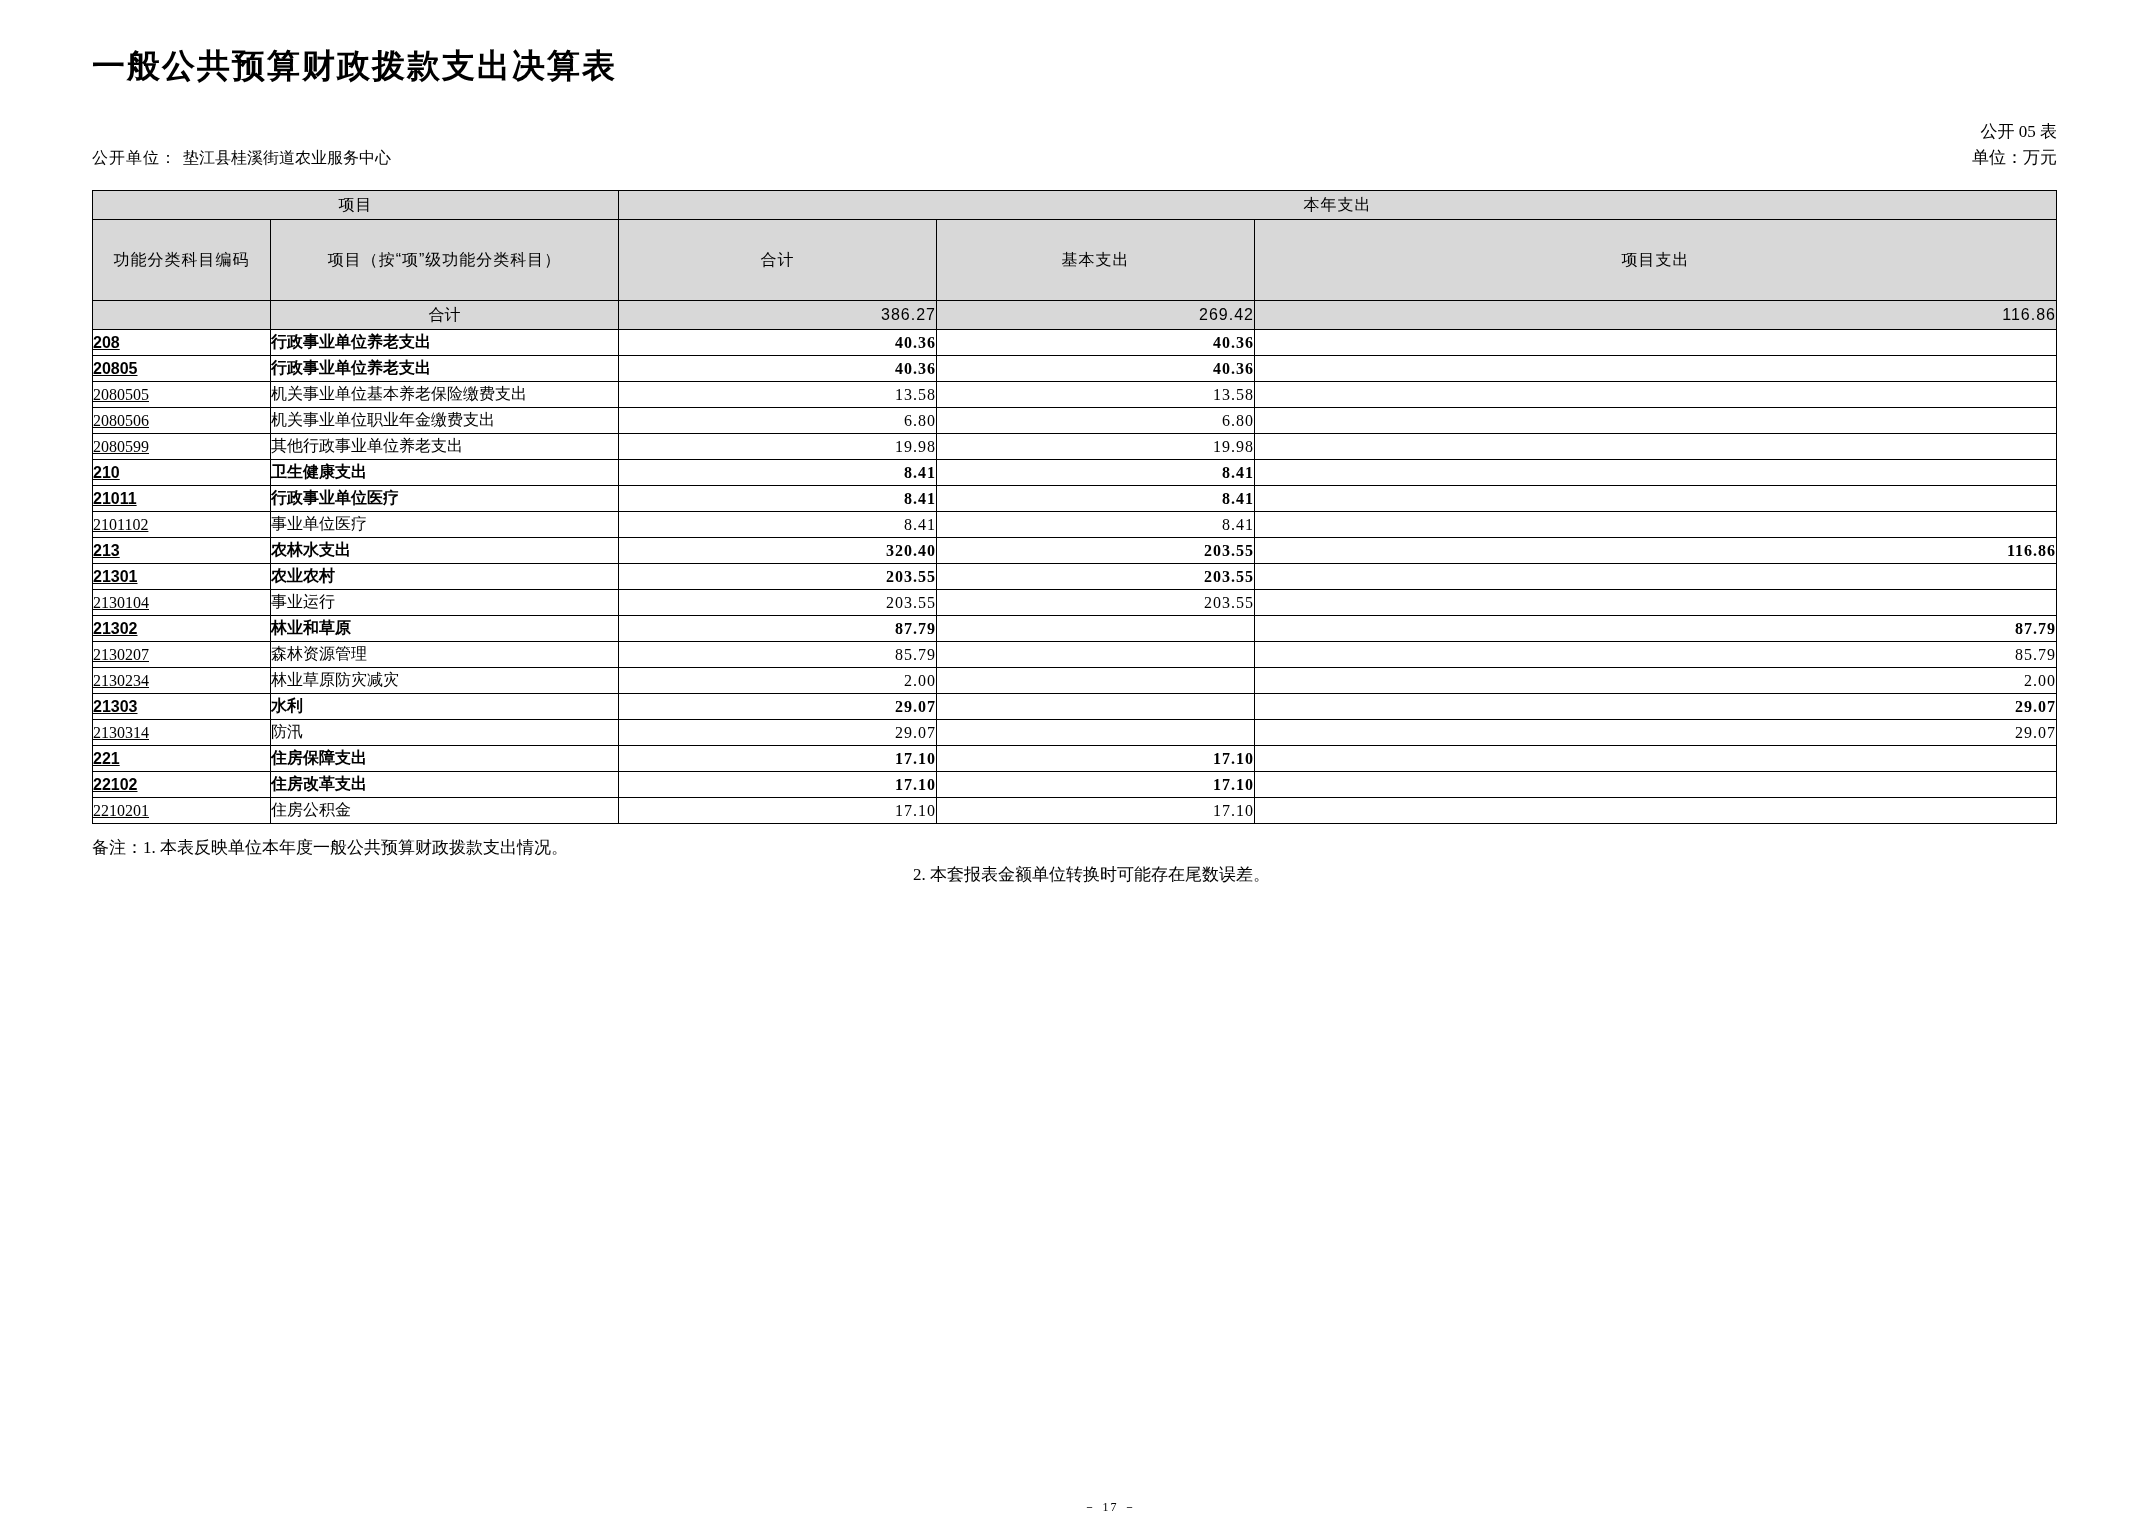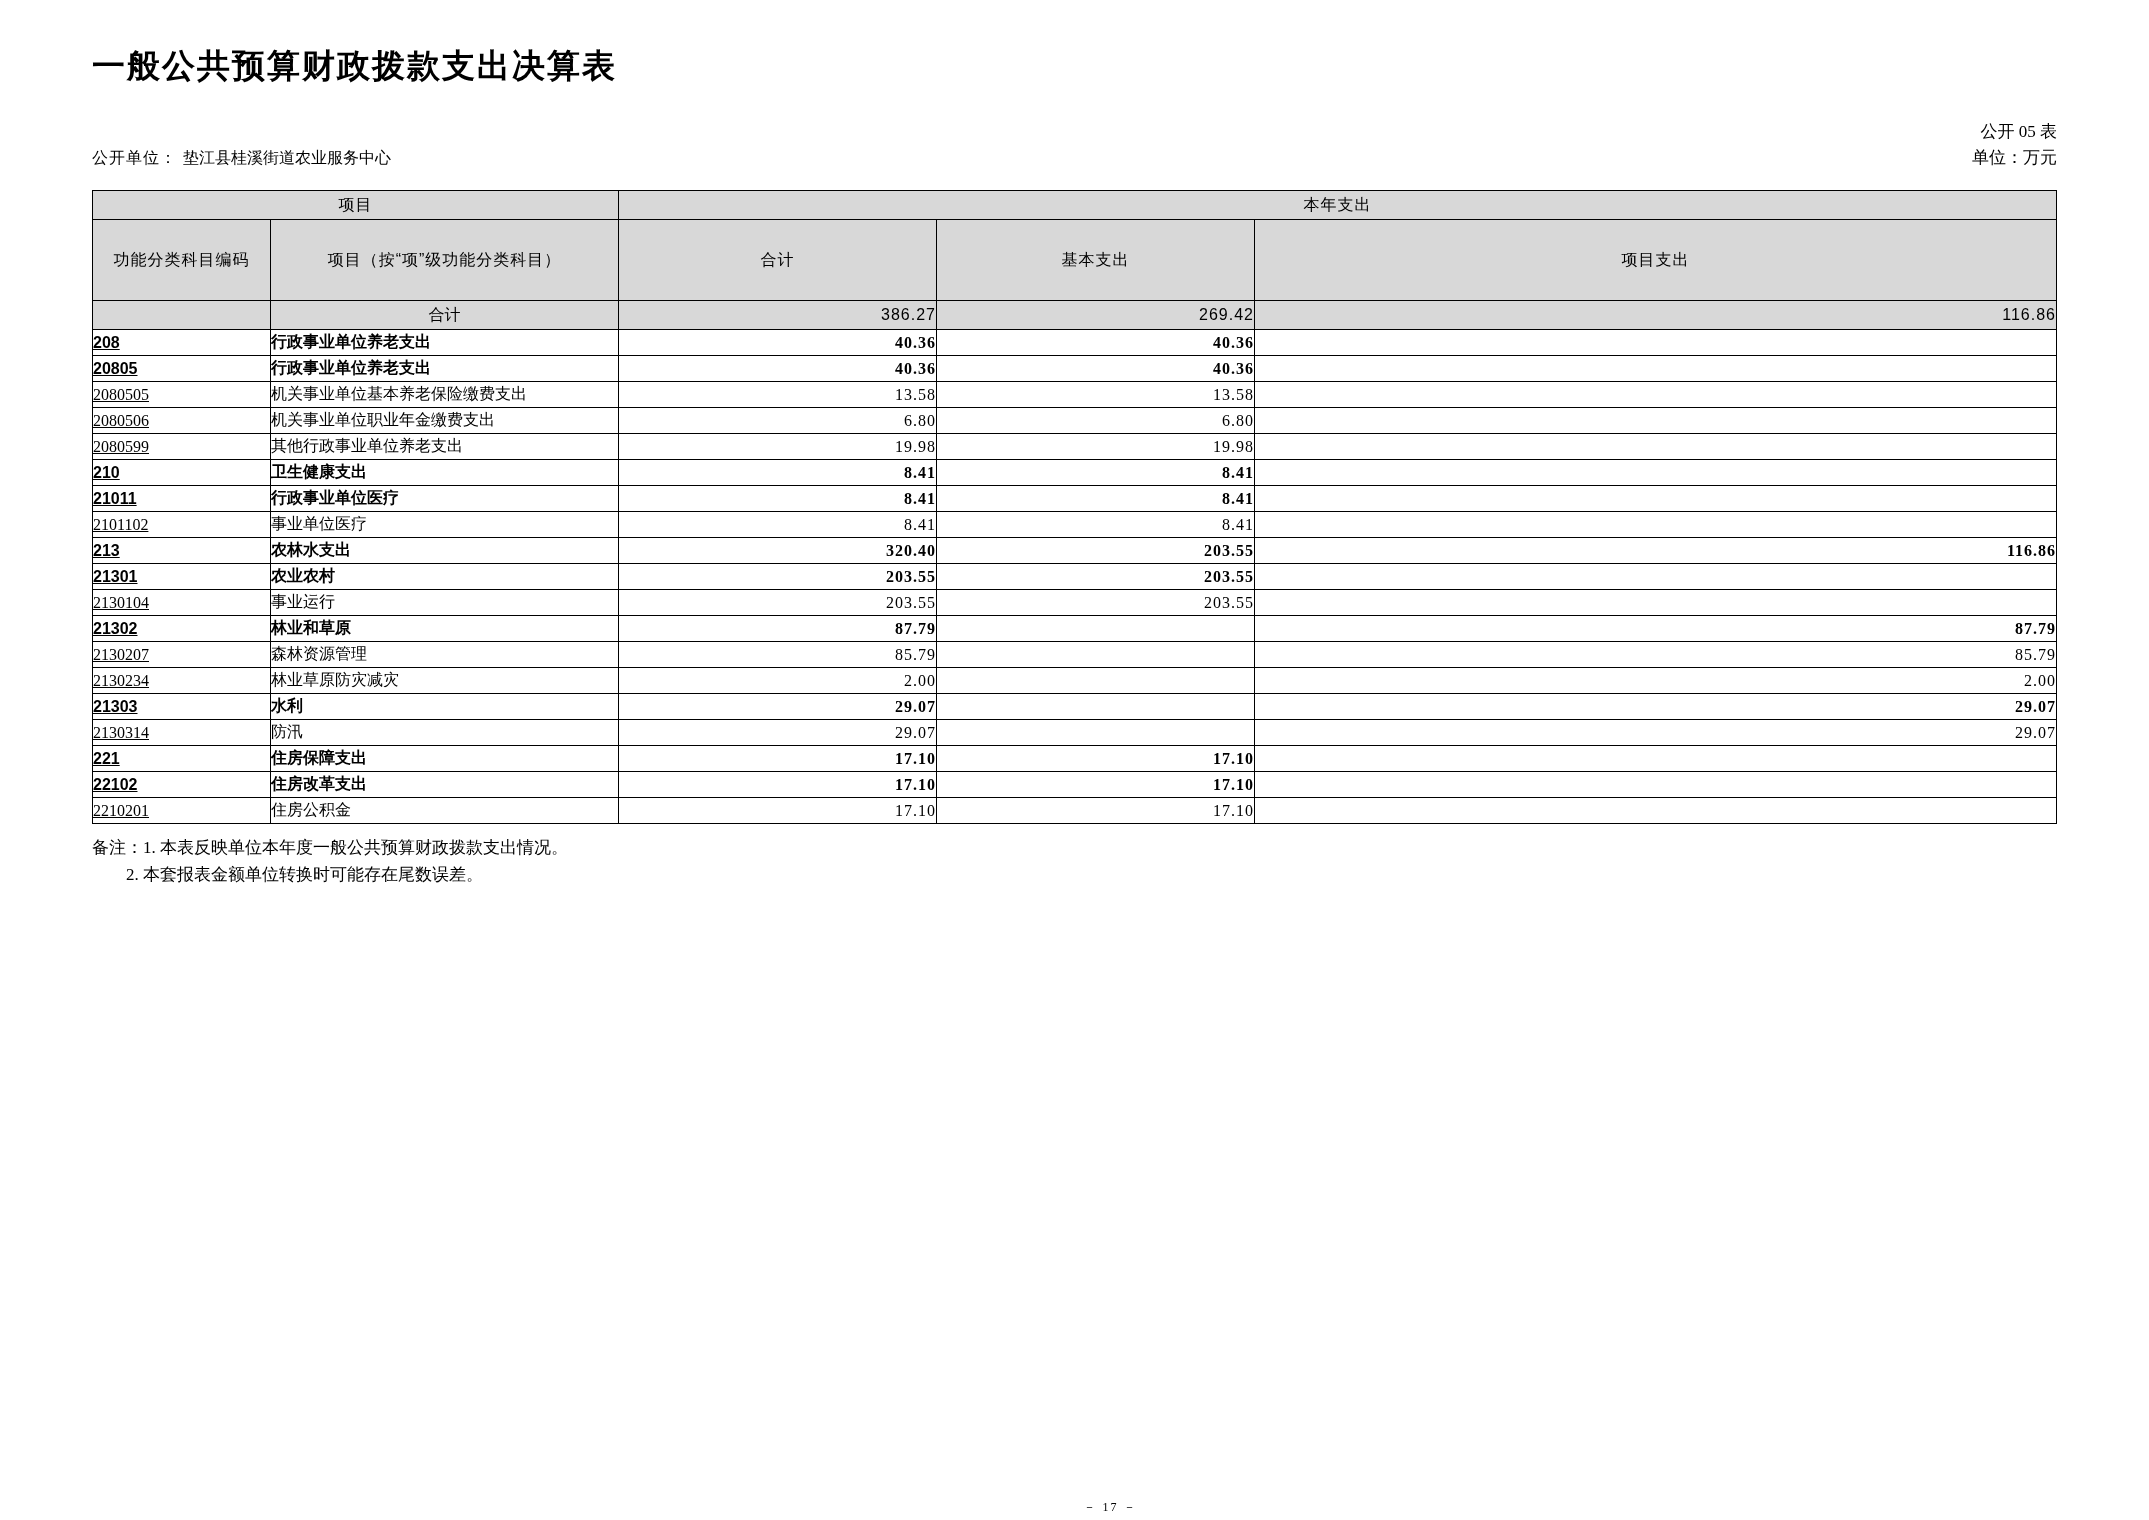--- a/index.html
+++ b/index.html
@@ -118,20 +118,21 @@
   .total-label {
     text-align: center;
   }
   .notes {
     margin-top: 10px;
     font-size: 17px;
     line-height: 1.6;
   }
   .notes .n2 {
     padding-left: 34px;
+    text-align: center;
   }
   .footer {
     position: absolute;
     bottom: 48px;
     left: 0;
     width: 100%;
     text-align: center;
     font-size: 12px;
     letter-spacing: 2px;
     padding-left: 36px;

